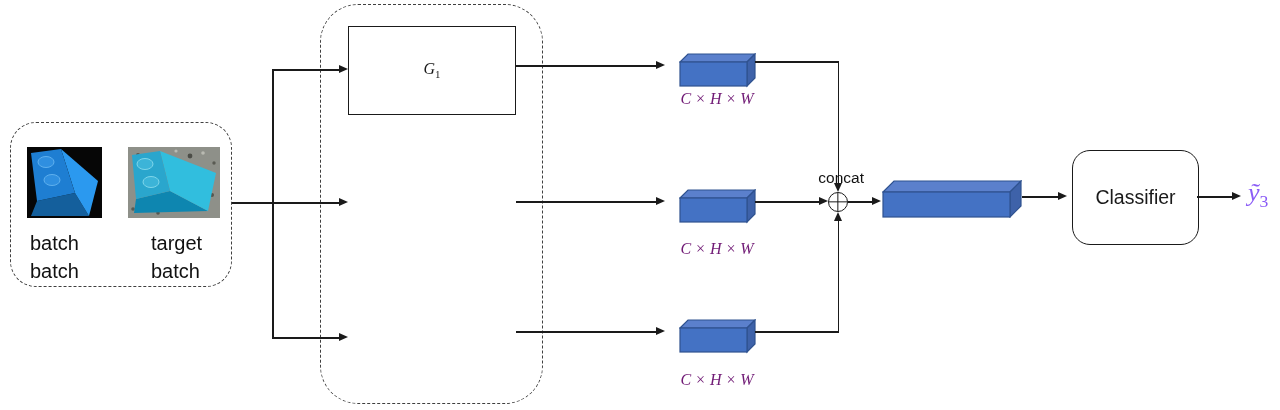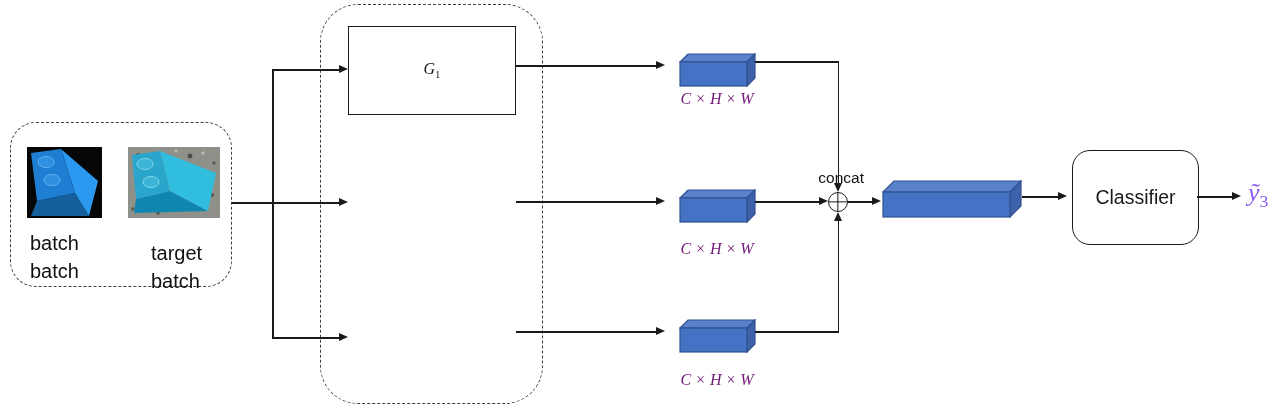--- a/index.html
+++ b/index.html
@@ -82,21 +82,21 @@
     <polygon points="32,4 88,26 80,64 42,44" fill="#31bede"></polygon>
     <polygon points="4,8 32,4 42,44 8,52" fill="#2aa6cd"></polygon>
     <ellipse cx="17" cy="17" rx="8" ry="5.5" fill="#3cb4d8" stroke="#7fd6ea" stroke-width="1"></ellipse>
     <ellipse cx="23" cy="35" rx="8" ry="5.5" fill="#3cb4d8" stroke="#7fd6ea" stroke-width="1"></ellipse>
   </svg>
 
   <div class="batch-label" style="left:30px;top:229px">
     <div>batch</div>
     <div>batch</div>
   </div>
-  <div class="batch-label" style="left:151px;top:239px">
+  <div class="batch-label" style="left:151px;top:229px">
     <div>target</div>
     <div>batch</div>
   </div>
 
   <div class="dashed-box gen-box"></div>
 
   <div class="gbox" style="top:26px">
     <span class="math"><span>G</span><sub>1</sub></span>
   </div>
 

